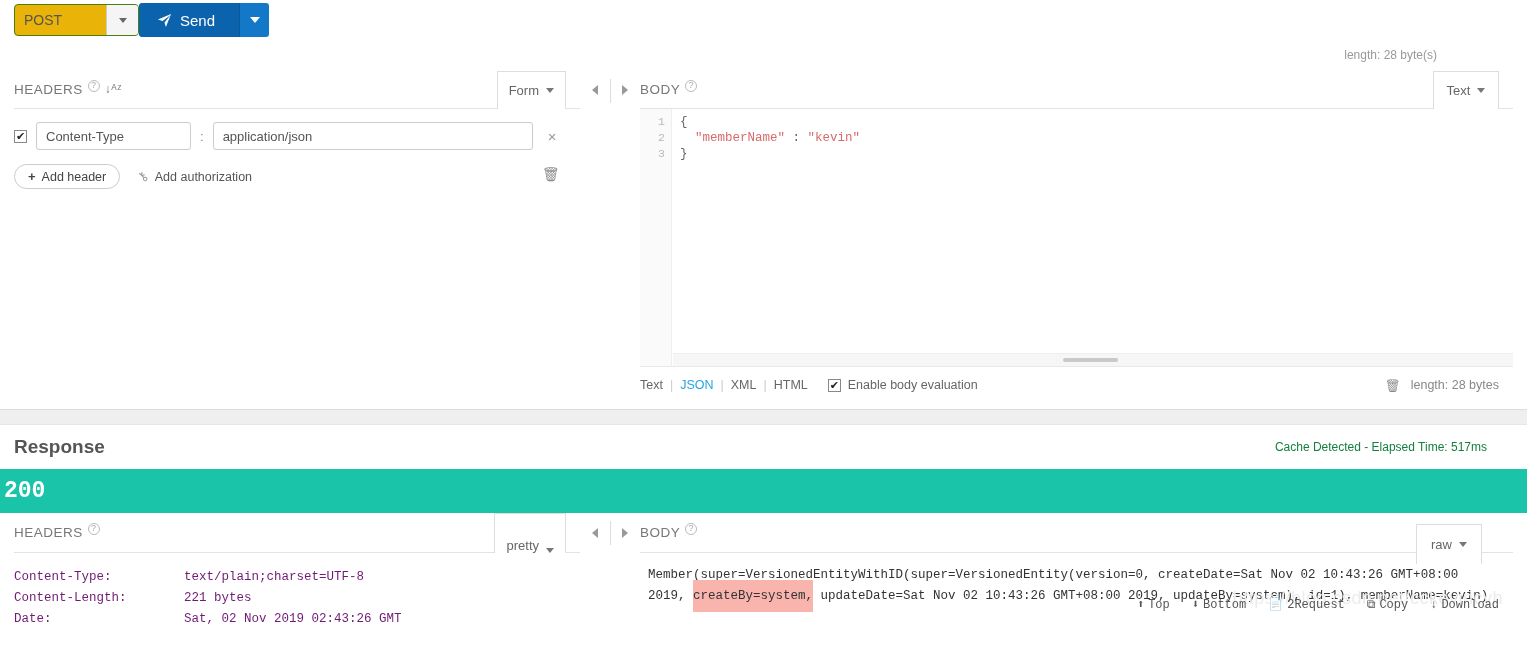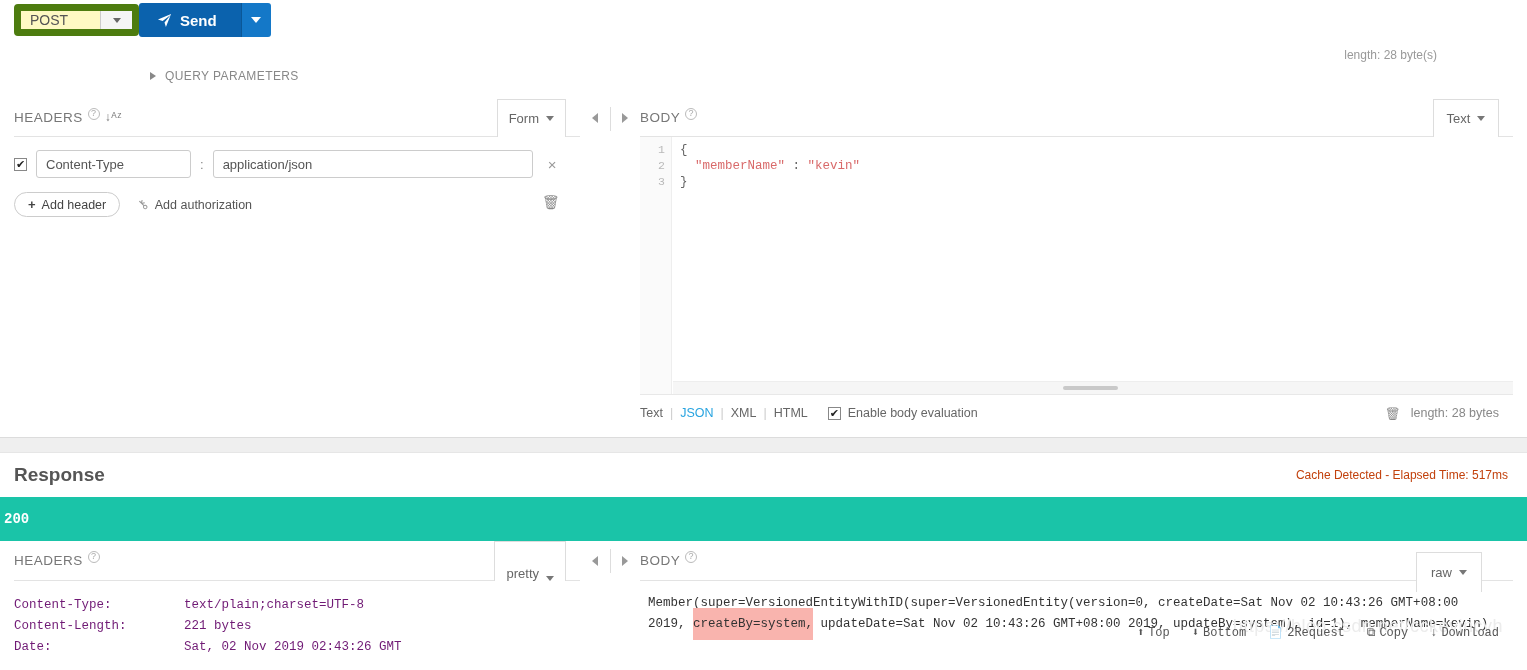--- a/index.html
+++ b/index.html
@@ -21,22 +21,22 @@
     font-size: 11.5px; color: #9b9b9b; letter-spacing: .2px;
     height: 11px; line-height: 11px; padding-top: 0px;
   }
   .cap-method { width: 125px; }
   .cap-url { flex: 1; padding-left: 18px; }
 
   .controls-row { display: flex; align-items: center; margin-top: 3px; }
 
   .method-select {
     display: flex; width: 125px; height: 32px;
-    border: 7px solid #4d7c0f; border-radius: 4px; overflow: hidden;
-    background: #fef9c3;
+    border: 1px solid #4d7c0f; border-radius: 4px; overflow: hidden;
+    background: #eab308;
   }
   .method-value {
     flex: 1; display: flex; align-items: center;
     padding-left: 9px; font-size: 14px; color: #555;
   }
   .method-arrow {
     width: 32px; background: #f5f5f5; border-left: 1px solid #ccc;
     display: flex; align-items: center; justify-content: center;
   }
   .caret { width: 0; height: 0; border-left: 4px solid transparent;
@@ -45,21 +45,21 @@
   .url-input {
     flex: 1; height: 32px; margin-left: 16px; margin-right: 8px;
     border: 1px solid #ccc; border-radius: 4px; background: #fff;
     display: flex; align-items: center; padding-left: 14px;
     font-size: 14px; color: #555;
   }
 
   .send-group { display: flex; height: 34px; border-radius: 3px; overflow: hidden; }
   .send-btn {
     background: #0b62ad; color: #fff; display: flex; align-items: center;
-    gap: 8px; padding: 0 24px 0 18px; font-size: 15px; font-weight: 700;
+    gap: 8px; padding: 0 24px 0 18px; font-size: 15px; font-weight: 400;
   }
   .send-caret-box {
     background: #1478c8; width: 30px; display: flex;
     align-items: center; justify-content: center;
     border-left: 1px solid #0a5797;
   }
   .caret-w { width: 0; height: 0; border-left: 5px solid transparent;
              border-right: 5px solid transparent; border-top: 6px solid #fff; }
 
   .len-note {
@@ -184,27 +184,27 @@
   
   .band { height: 16px; background: #efefef; border-top: 1px solid #dcdcdc;
           border-bottom: 1px solid #e6e6e6; }
 
   
   .resp-head {
     height: 44px; display: flex; align-items: center;
     padding: 0 14px; position: relative;
   }
   .resp-title { font-size: 19px; font-weight: bold; color: #555; }
-  .resp-meta { position: absolute; right: 19px; font-size: 12px; color: #c2410c; }
+  .resp-meta { position: absolute; right: 40px; font-size: 12px; color: #15803d; }
   .status-bar {
     height: 44px; background: #1ac4a8; display: flex; align-items: center;
     padding-left: 4px;
   }
   .status-code {
-    font-family: "Liberation Mono", monospace; font-size: 14px;
+    font-family: "Liberation Mono", monospace; font-size: 23px;
     font-weight: bold; color: #fff;
   }
 
   .resp-hdr-list { padding-top: 14px; font-family: "Liberation Mono", monospace;
                    font-size: 12.5px; color: #701a75; line-height: 21px; }
   .rh-line { display: flex; }
   .rh-k { width: 170px; }
 
   .resp-body-text {
     padding: 12px 16px 0 8px; font-family: "Liberation Mono", monospace;
@@ -244,24 +244,20 @@
           <span>Send</span>
         </div>
         <div class="send-caret-box">
           <span class="caret-w"></span>
         </div>
       </div>
     </div>
     <div class="len-note">length: 28 byte(s)</div>
   </div>
 
-  <div class="qp-row">
-    <span class="tri-right"></span>
-    <span class="qp-label">QUERY PARAMETERS</span>
-  </div>
 
   <div class="panes" style="margin-top:12px;">
 
     <div class="pane-left" style="padding-left:14px;">
       <div class="pane-head">
         <div class="pane-title">
           <span>HEADERS</span>
           <span class="q-icon">?</span>
           <span class="sort-icon">↓ᴬᶻ</span>
         </div>

